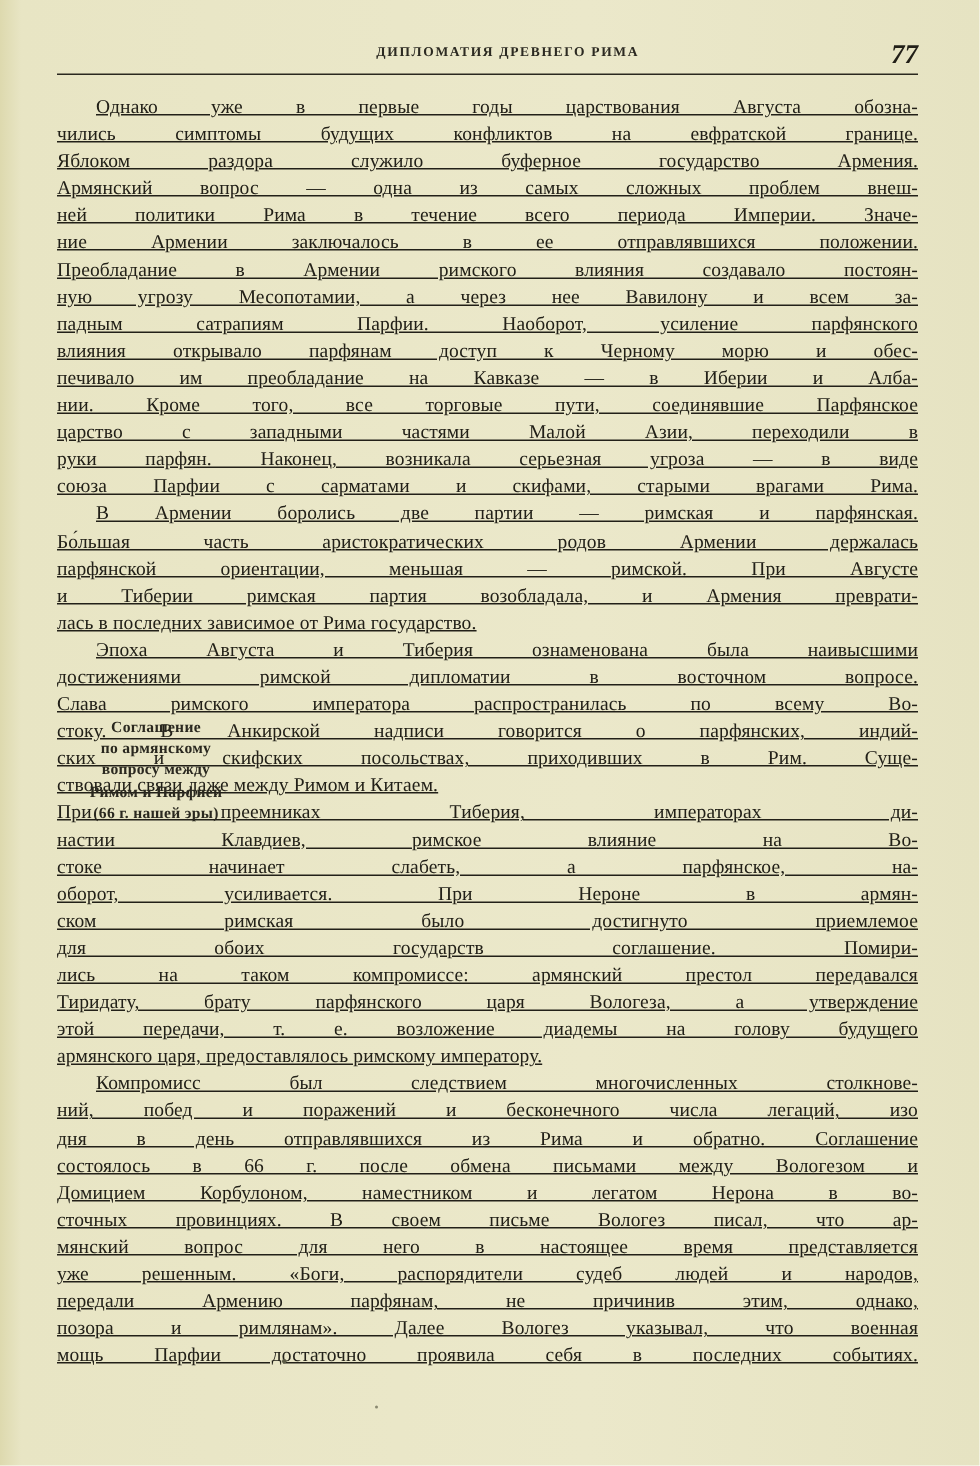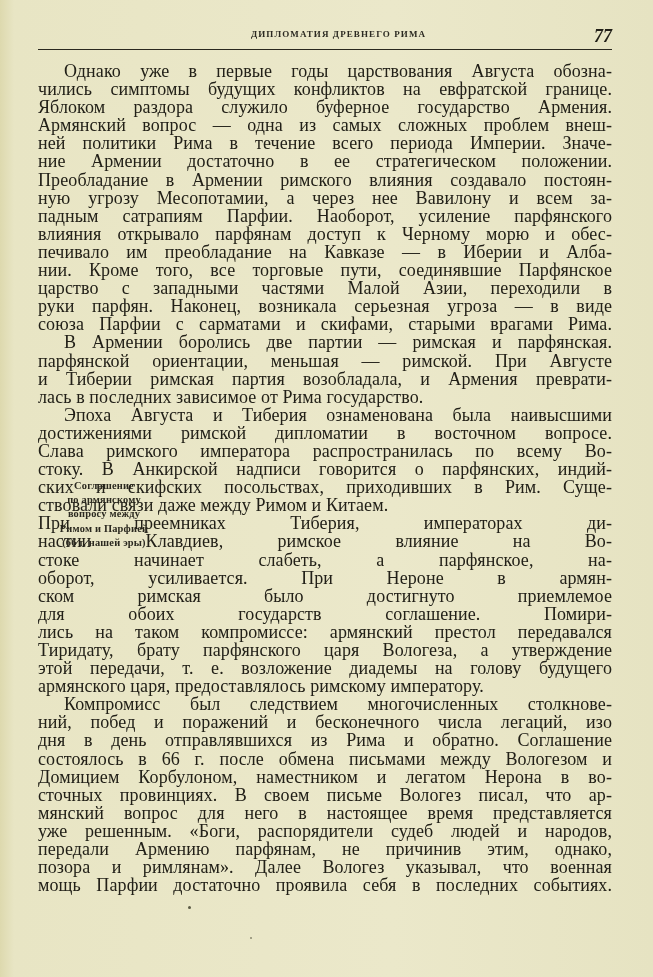--- a/index.html
+++ b/index.html
@@ -22,23 +22,24 @@
   }
   .page-number {
     position: absolute; right: 0; top: 0; font-size: 18px; font-style: italic; font-weight: bold;
   }
   .head-rule {
     position: absolute; top: 49px; left: 0; width: 574px; height: 0;
     border-top: 1.6px solid #2a281f;
   }
   .body { position: absolute; top: 62px; left: 0; width: 574px; }
   .line {
-    height: 18.1px; line-height: 18.1px; font-size: 18px;
+    height: 18.1px; line-height: 18.1px; font-size: 13px;
     white-space: nowrap; text-align: justify; text-align-last: justify;
     letter-spacing: 0.1px;
+    text-decoration: underline;
   }
   .line.last { text-align-last: left; }
   .line.indent { padding-left: 26px; }
   .line.narrow { }
   .sidenote {
     position: absolute; left: -8px; width: 148px; top: 479px;
     font-size: 10.4px; line-height: 14.2px; font-weight: bold; text-align: center;
     color: #2a281f; letter-spacing: 0.2px;
   }
   .sidenote div { white-space: nowrap; }
@@ -53,31 +54,32 @@
     <div class="page-number">77</div>
   </div>
   <div class="head-rule"></div>
 
   <div class="body">
     <div class="line indent">Однако уже в первые годы царствования Августа обозна-</div>
     <div class="line">чились симптомы будущих конфликтов на евфратской границе.</div>
     <div class="line">Яблоком раздора служило буферное государство Армения.</div>
     <div class="line">Армянский вопрос — одна из самых сложных проблем внеш-</div>
     <div class="line">ней политики Рима в течение всего периода Империи. Значе-</div>
-    <div class="line">ние Армении достаточно в ее стратегическом положении.</div>
+    <div class="line">ние Армении заключалось в ее отправлявшихся положении.</div>
     <div class="line">Преобладание в Армении римского влияния создавало постоян-</div>
     <div class="line">ную угрозу Месопотамии, а через нее Вавилону и всем за-</div>
     <div class="line">падным сатрапиям Парфии. Наоборот, усиление парфянского</div>
     <div class="line">влияния открывало парфянам доступ к Черному морю и обес-</div>
     <div class="line">печивало им преобладание на Кавказе — в Иберии и Алба-</div>
     <div class="line">нии. Кроме того, все торговые пути, соединявшие Парфянское</div>
     <div class="line">царство с западными частями Малой Азии, переходили в</div>
     <div class="line">руки парфян. Наконец, возникала серьезная угроза — в виде</div>
     <div class="line">союза Парфии с сарматами и скифами, старыми врагами Рима.</div>
     <div class="line indent">В Армении боролись две партии — римская и парфянская.</div>
+    <div class="line">Бо́льшая часть аристократических родов Армении держалась</div>
     <div class="line">парфянской ориентации, меньшая — римской. При Августе</div>
     <div class="line">и Тиберии римская партия возобладала, и Армения преврати-</div>
     <div class="line last">лась в последних зависимое от Рима государство.</div>
     <div class="line indent">Эпоха Августа и Тиберия ознаменована была наивысшими</div>
     <div class="line">достижениями римской дипломатии в восточном вопросе.</div>
     <div class="line">Слава римского императора распространилась по всему Во-</div>
     <div class="line">стоку. В Анкирской надписи говорится о парфянских, индий-</div>
     <div class="line">ских и скифских посольствах, приходивших в Рим. Суще-</div>
     <div class="line last">ствовали связи даже между Римом и Китаем.</div>
     <div class="line narrow">При преемниках Тиберия, императорах ди-</div>

